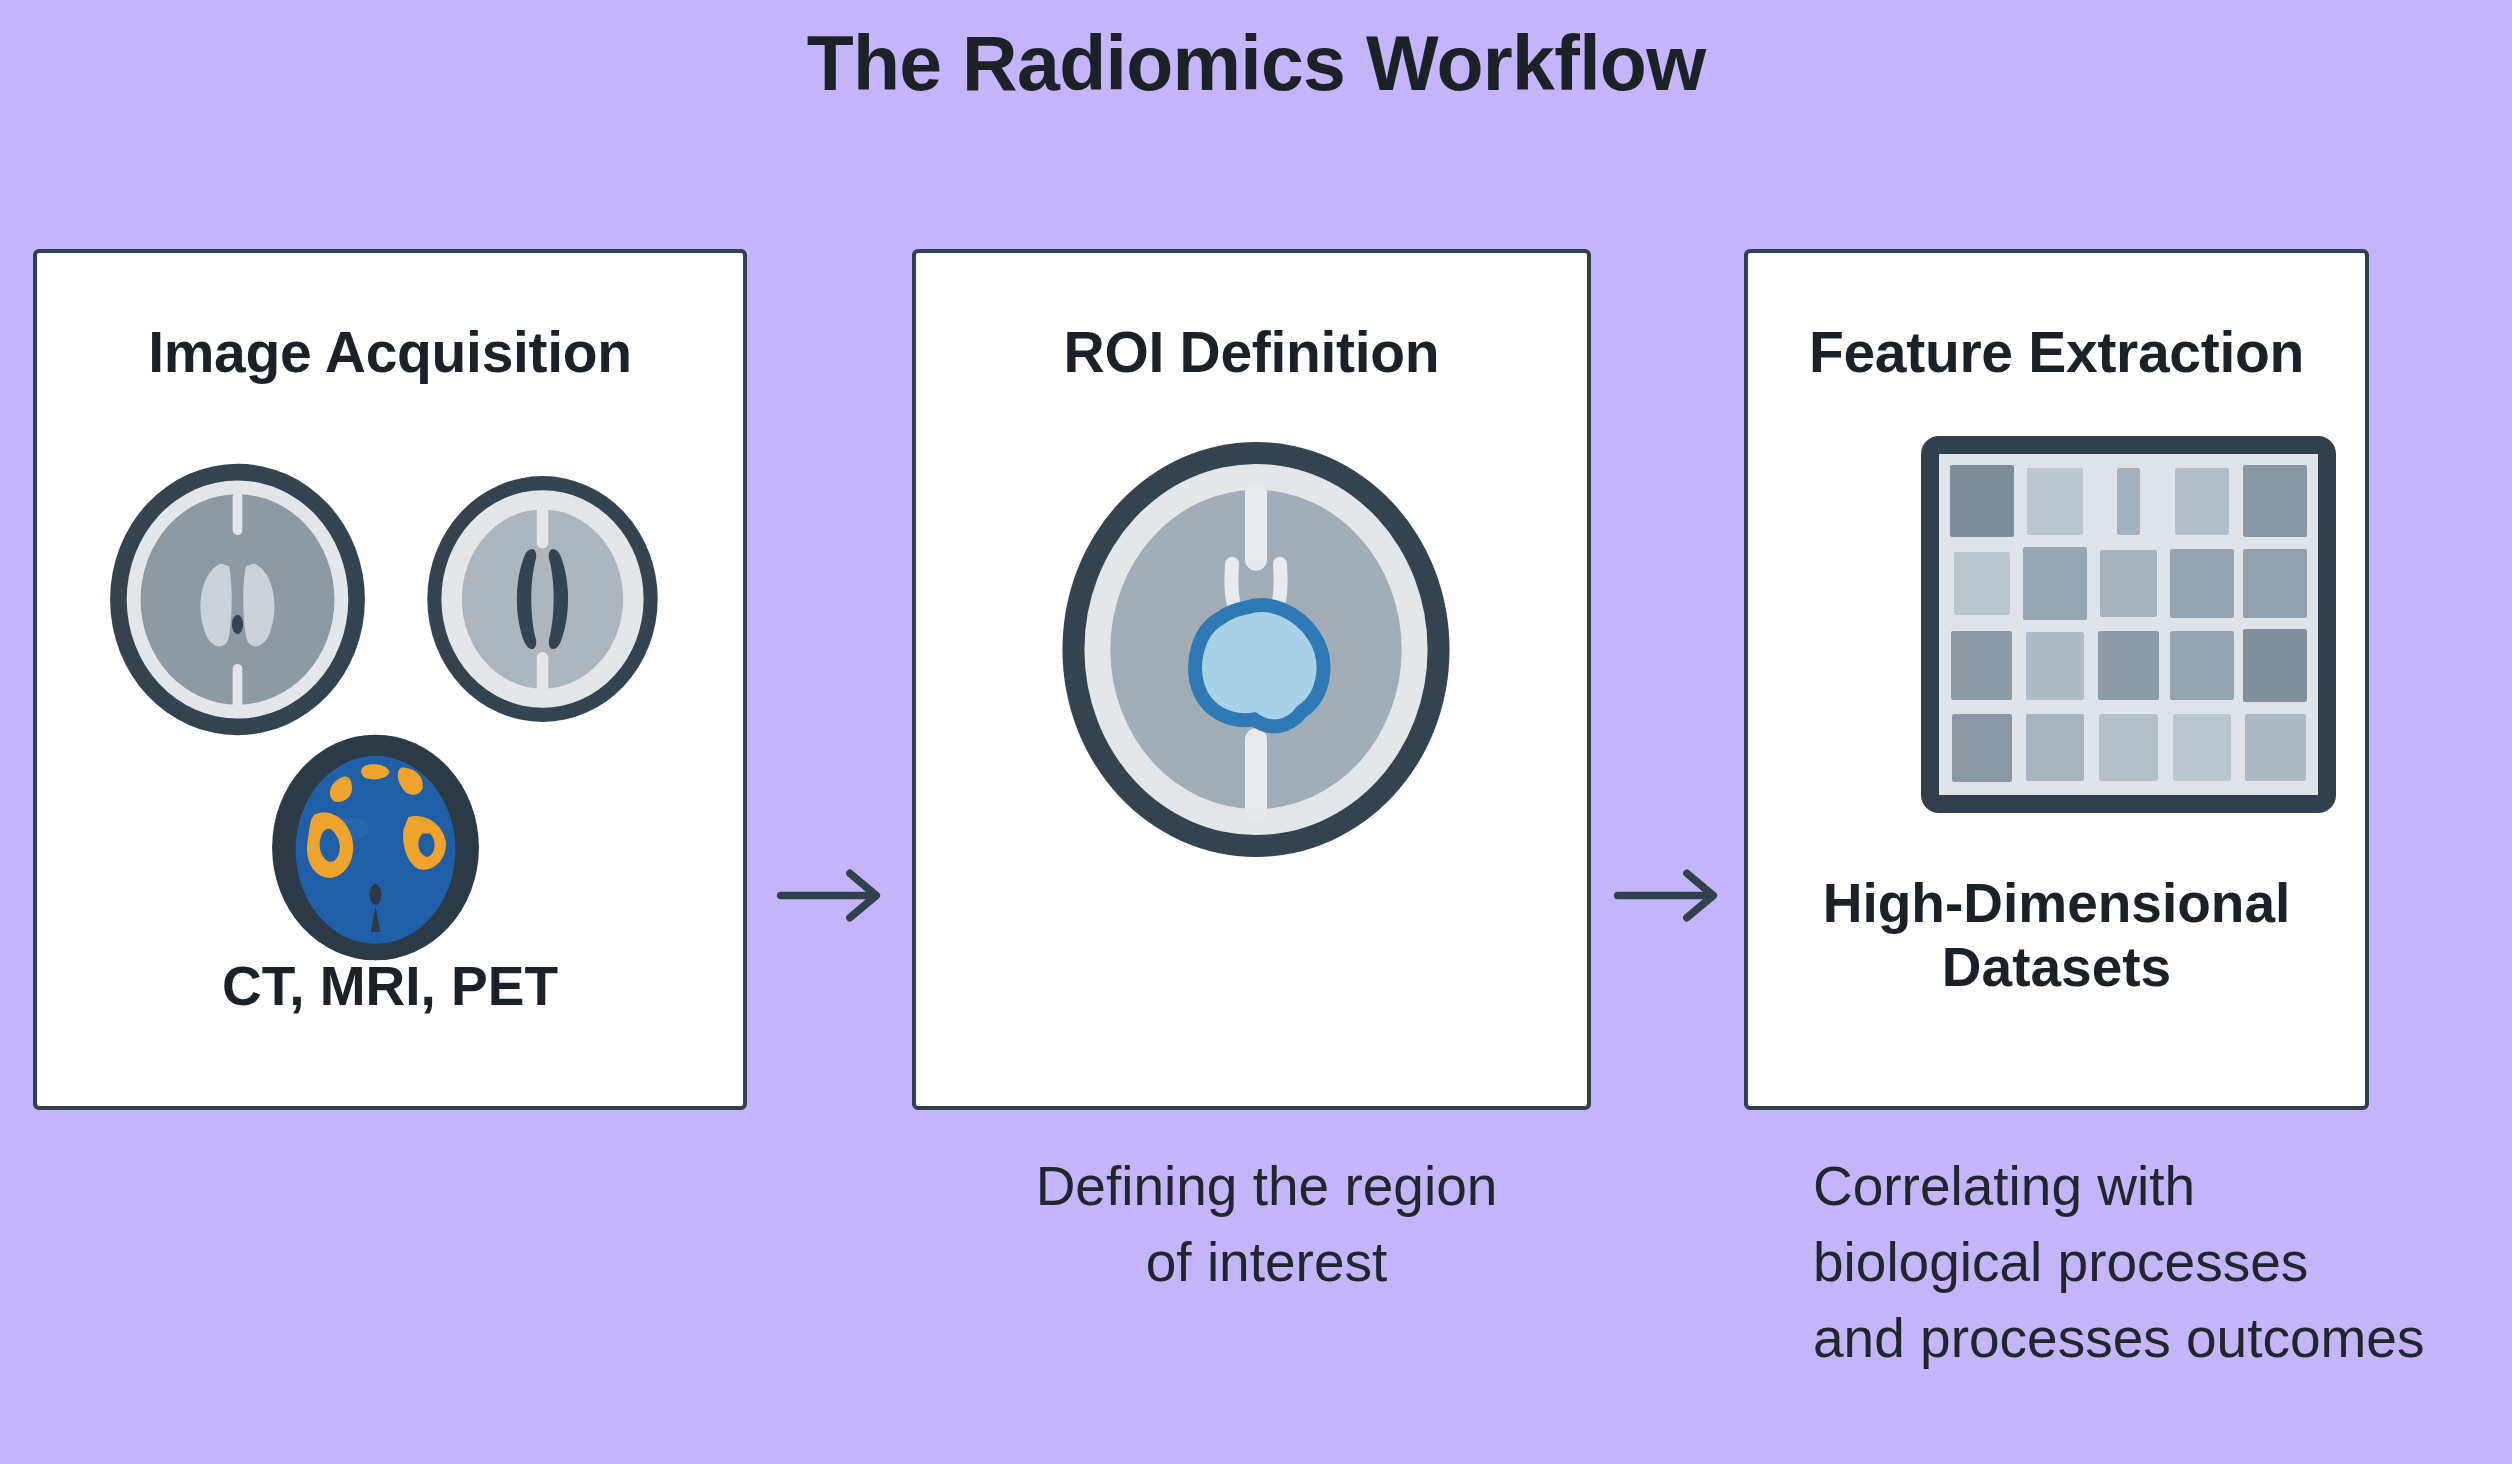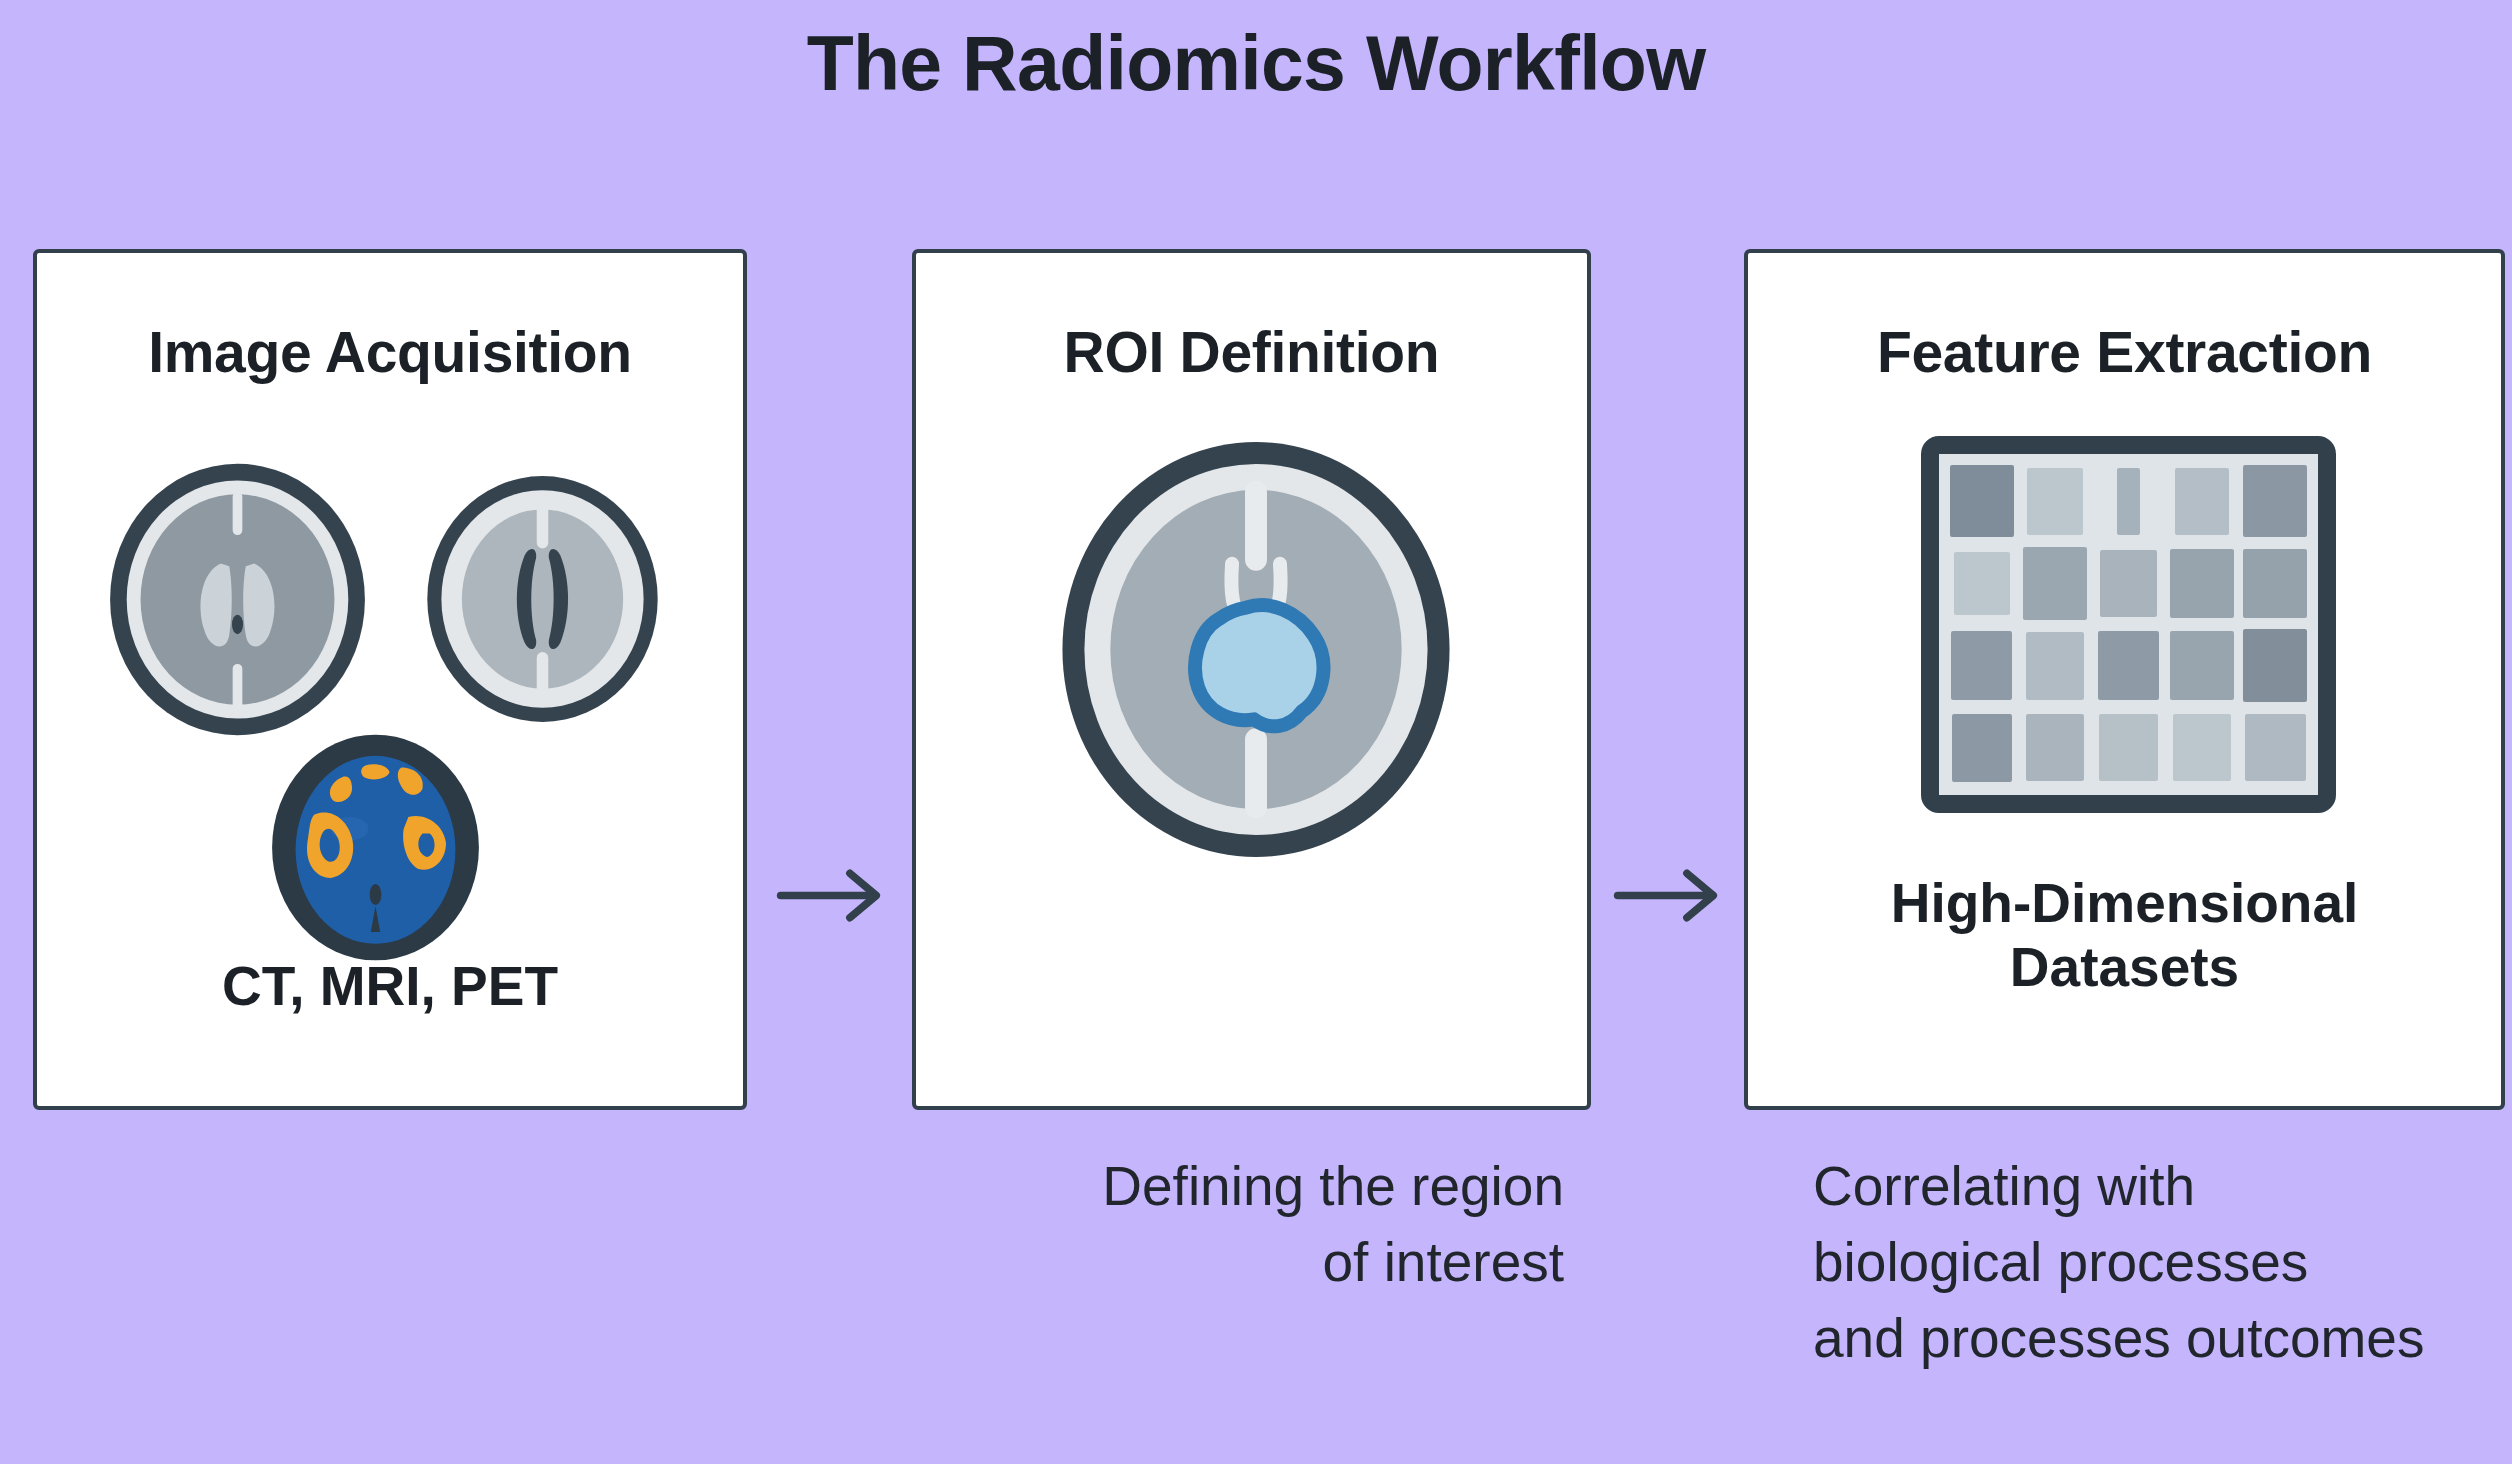--- a/index.html
+++ b/index.html
@@ -44,21 +44,21 @@
   .step-card {
     position: absolute;
     top: 0;
     height: 861px;
     background: #ffffff;
     border: 4.2px solid #32404c;
     border-radius: 6px;
   }
   .card-1 { left: 33px;   width: 714px; }
   .card-2 { left: 912px; width: 679px;  }
-  .card-3 { left: 1744px; width: 761px; }
+  .card-3 { left: 1744px; width: 625px; }
 
   .card-heading {
     position: absolute;
     top: 66px;
     left: 0;
     width: 100%;
     text-align: center;
     font-size: 57px;
     font-weight: bold;
     color: #1b2127;
@@ -127,21 +127,21 @@
   
   .caption {
     position: absolute;
     top: 1149px;
     font-size: 55px;
     color: #20262c;
     line-height: 1.38;
     font-weight: normal;
   }
   .caption-1 { left: 104px;  width: 623px;  text-align: left; }
-  .caption-2 { left: 969px; width: 595px;  text-align: right; }
+  .caption-2 { left: 969px; width: 595px;  text-align: center; }
   .caption-3 { left: 1813px; width: 699px; text-align: left; }
   .caption-line { display: block; }
 </style>
 </head>
 <body>
 
 <div id="page">
 
   <div id="page-title">The Radiomics Workflow</div>
 

